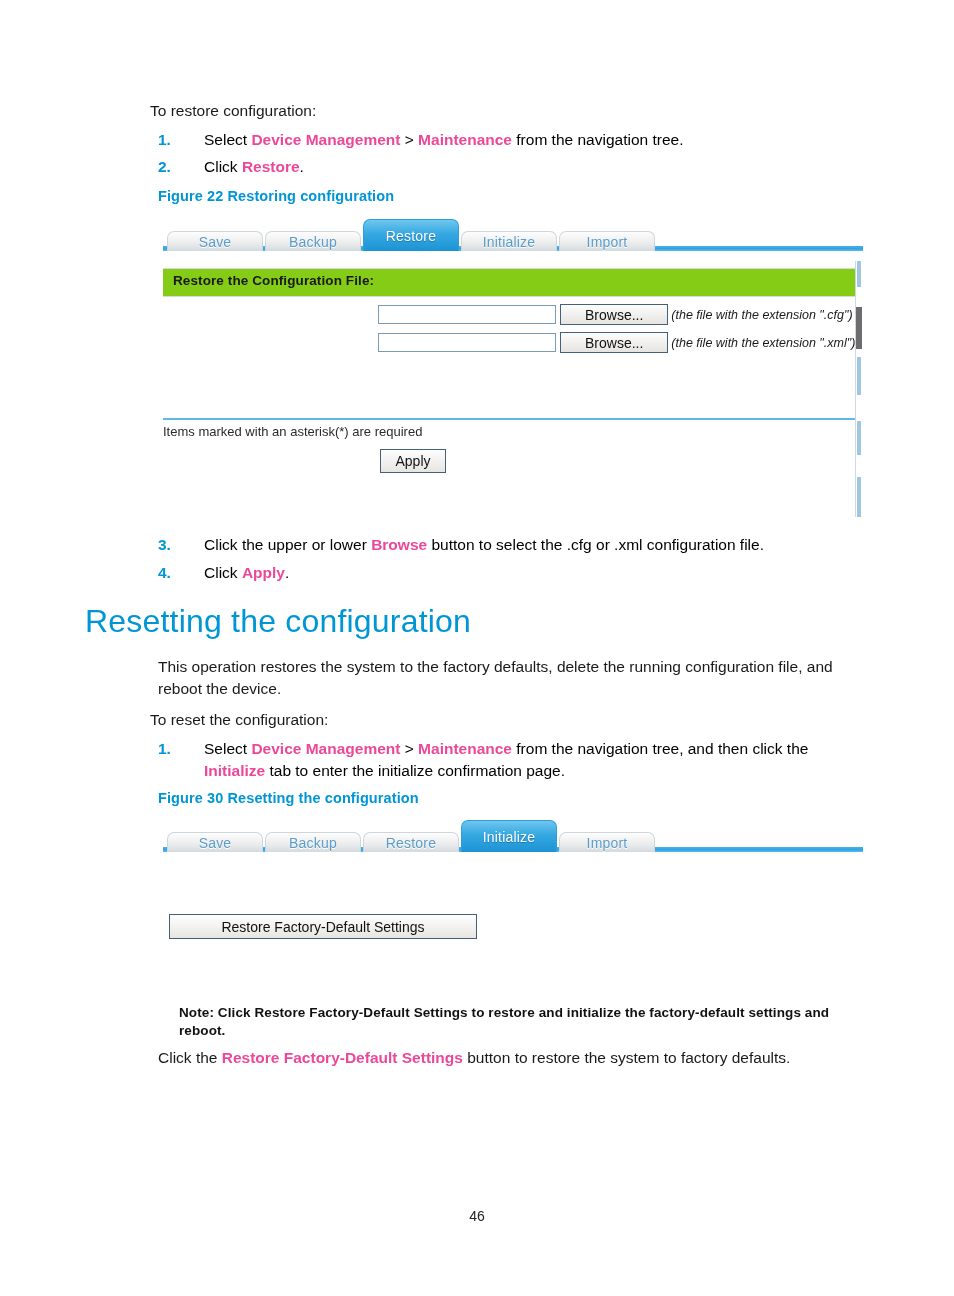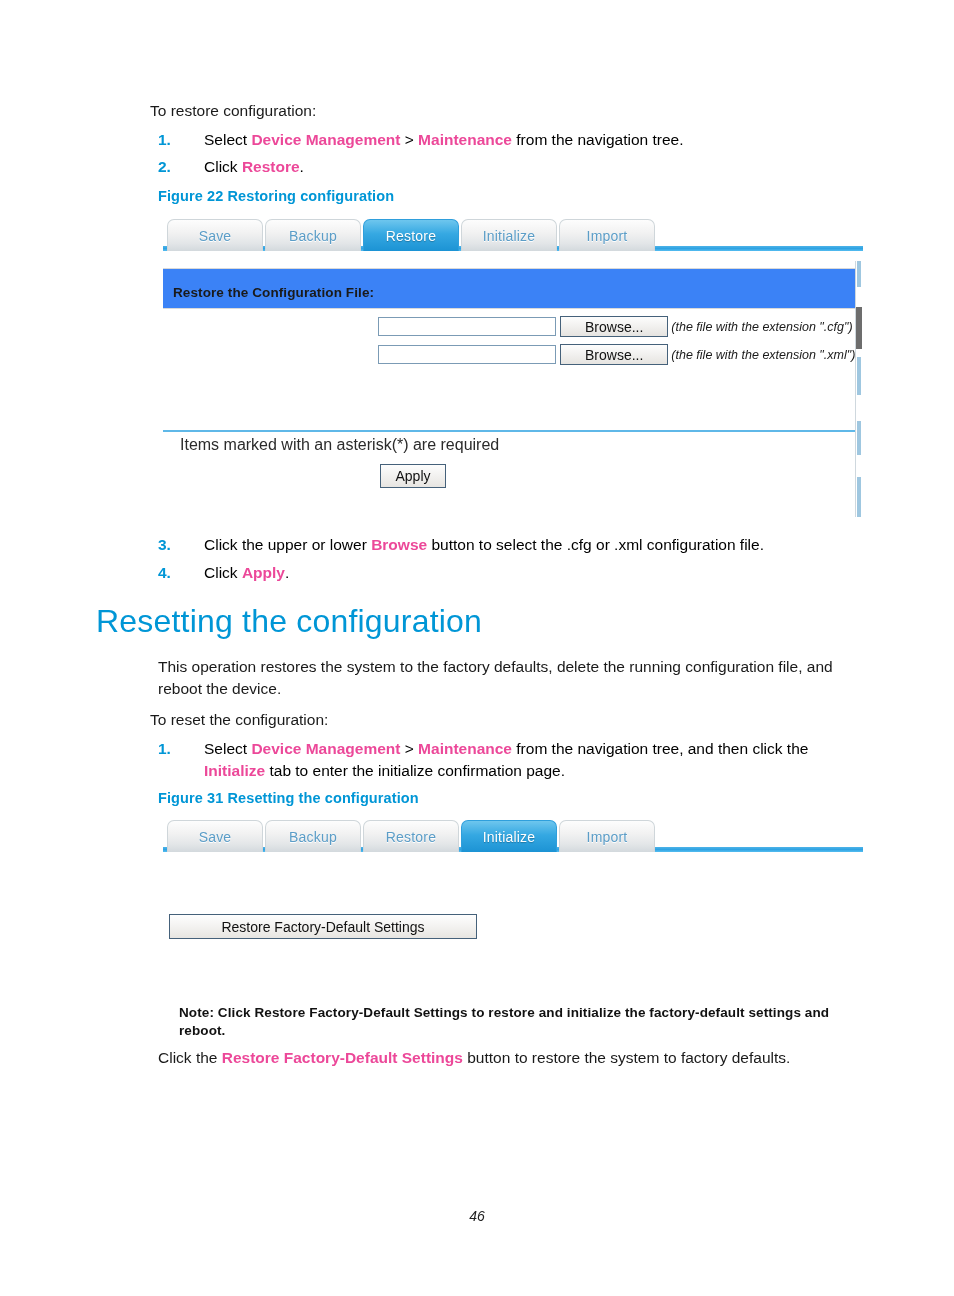--- a/index.html
+++ b/index.html
@@ -66,21 +66,21 @@
     left: 158px;
     font-size: 14.5px;
     font-weight: bold;
     color: #0096d6;
     letter-spacing: 0.1px;
   }
 
   
   .h1 {
     position: absolute;
-    left: 96px;
+    left: 85px;
     font-size: 32px;
     font-weight: normal;
     color: #0096d6;
     letter-spacing: 0.2px;
     line-height: 38px;
   }
 
   
   .page-number {
     position: absolute;
@@ -113,21 +113,21 @@
     left: 0;
     right: 0;
     bottom: 0;
     height: 5px;
     background: linear-gradient(to bottom, #4eb3e8 0%, #2fa3e3 50%, #55bdf0 100%);
   }
   .tab {
     position: relative;
     z-index: 2;
     min-width: 96px;
-    height: 32px;
+    height: 20px;
     margin-right: 2px;
     border-radius: 7px 7px 0 0;
     display: flex;
     align-items: center;
     justify-content: center;
     font-size: 14px;
     color: #5b9dc7;
     background: linear-gradient(to bottom, #fdfdfd 0%, #f2f2f2 40%, #e3e6e8 75%, #d3d9dd 100%);
     border: 1px solid #cfd6da;
     border-bottom: none;
@@ -142,27 +142,27 @@
     text-shadow: 0 1px 1px rgba(0,0,0,0.25);
     height: 32px;
   }
 
   
   .panel {
     position: relative;
     background: #ffffff;
   }
   .section-head {
-    background: #3b82f6;
+    background: #84cc16;
     border-top: 1px solid #d9d9d9;
     border-bottom: 1px solid #d9d9d9;
     font-size: 13.5px;
     font-weight: bold;
     color: #1a1a1a;
-    padding: 16px 0 8px 10px;
+    padding: 4px 0 8px 10px;
     letter-spacing: 0.1px;
   }
 
   .form-row {
     display: flex;
     align-items: center;
     margin-top: 7px;
   }
   .row-pad { width: 215px; flex: none; }
 
@@ -199,24 +199,23 @@
     font-weight: bold;
     color: #111;
     letter-spacing: 0.1px;
   }
   .hr-blue {
     height: 2px;
     background: #5fb8e8;
     margin: 3px 0 0 0;
   }
   .req-line {
-    font-size: 16px;
+    font-size: 13px;
     color: #2b2b2b;
     margin-top: 4px;
-    margin-left: 17px;
   }
 
   .apply-wrap {
     display: flex;
     justify-content: center;
     margin-top: 10px;
     padding-right: 200px;
   }
   .apply-btn {
     min-width: 66px;
@@ -374,21 +373,21 @@
 
   <div class="body-text lead-in" style="top:709px;">To reset the configuration:</div>
 
   <div class="body-text" style="left:158px; top:656px; width:712px;">This operation restores the system to the factory defaults, delete the running configuration file, and reboot the device.</div>
 
   <div class="step" style="top:738px;">
     <span class="num">1.</span>
     <span class="step-body"><span>Select </span><b>Device Management</b><span> &gt; </span><b>Maintenance</b><span> from the navigation tree, and then click the </span><b>Initialize</b><span> tab to enter the initialize confirmation page.</span></span>
   </div>
 
-  <div class="fig-caption" style="top:790px;">Figure 31 Resetting the configuration</div>
+  <div class="fig-caption" style="top:790px;">Figure 30 Resetting the configuration</div>
 
   <div class="screenshot" style="left:163px; top:818px; width:700px; height:200px;">
 
     <div class="tabstrip">
       <div class="tab">
         <span>Save</span>
       </div>
       <div class="tab">
         <span>Backup</span>
       </div>
@@ -405,15 +404,15 @@
 
     <div class="panel" style="height:166px;">
       <button class="factory-btn">Restore Factory-Default Settings</button>
 
       <div class="factory-note">Note: Click Restore Factory-Default Settings to restore and initialize the factory-default settings and reboot.</div>
     </div>
   </div>
 
   <div class="body-text" style="left:158px; top:1047px; width:712px;"><span>Click the </span><b>Restore Factory-Default Settings</b><span> button to restore the system to factory defaults.</span></div>
 
-  <div class="page-number" style="top:1208px;font-style:italic;">46</div>
+  <div class="page-number" style="top:1208px;">46</div>
 
 </div>
 
 </body></html>

